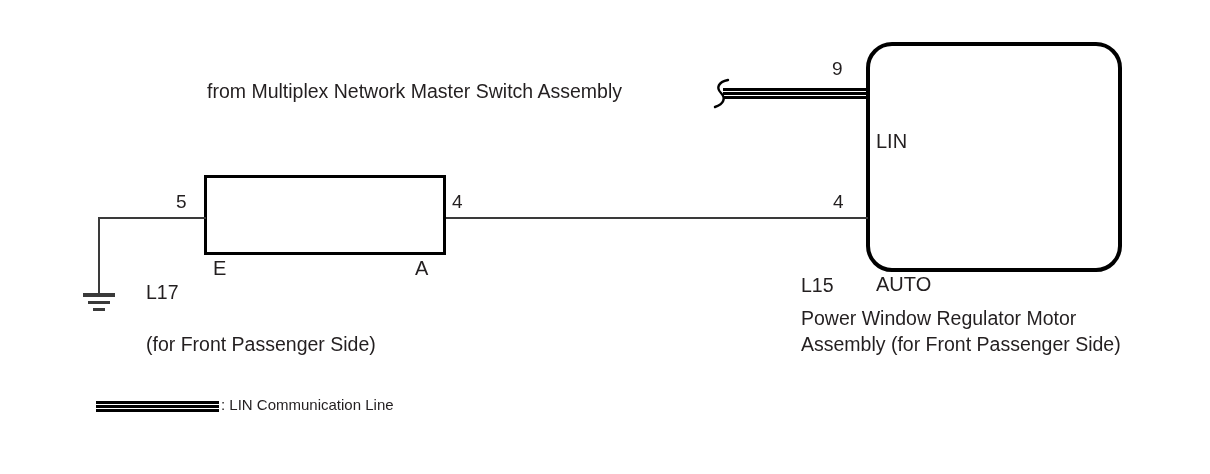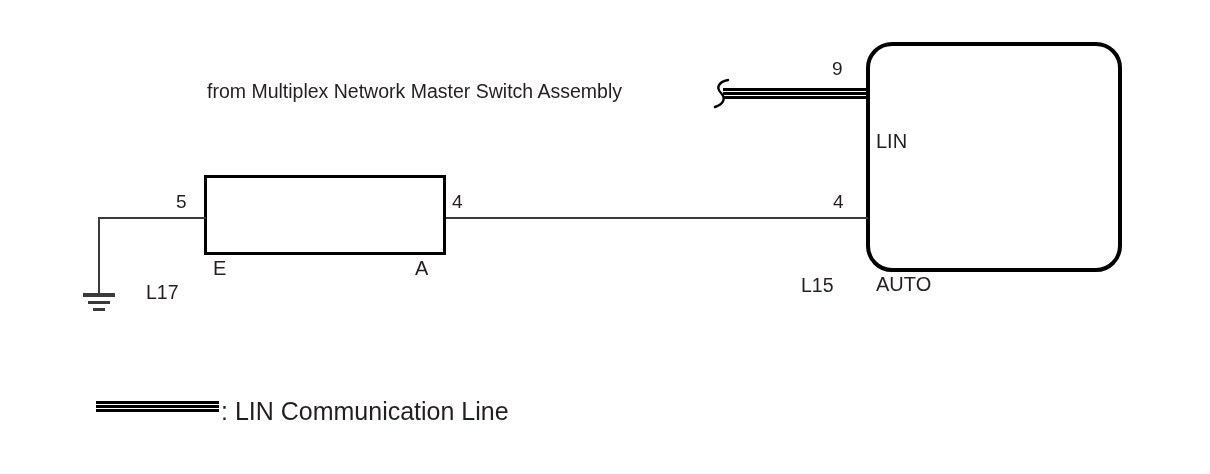--- a/index.html
+++ b/index.html
@@ -20,21 +20,21 @@
   
   .txt {
     position: absolute;
     white-space: pre;
     line-height: 1.22;
     color: #231f20;
   }
   .t-body   { font-size: 19.5px; }
   .t-pin    { font-size: 19px; }
   .t-term   { font-size: 20px; margin-top: 48px; }
-  .t-legend { font-size: 25px; }
+  .t-legend { font-size: 15px; }
 
   
   .wire-h {
     position: absolute;
     height: 2px;
     background: #3a3a3a;
   }
   .wire-v {
     position: absolute;
     width: 2px;
@@ -111,20 +111,22 @@
 
   <div class="txt t-term" style="left:876px; top:81px;">LIN</div>
 
   <div class="txt t-term" style="left:876px; top:224px;">AUTO</div>
 
   <div class="wire-h" style="left:446px; top:217px; width:422px;"></div>
 
   <div class="txt t-pin" style="left:833px; top:190px;">4</div>
 
   <div class="txt t-body" style="left:801px; top:274px;">L15</div>
+  <div class="txt t-body" style="left:801px; top:307px;">Power Window Regulator Motor</div>
+  <div class="txt t-body" style="left:801px; top:333px;">Assembly (for Front Passenger Side)</div>
 
   <div class="box-sharp" style="left:204px; top:175px; width:242px; height:80px;"></div>
 
   <div class="txt t-term" style="left:213px; top:208px;">E</div>
 
   <div class="txt t-term" style="left:415px; top:208px;">A</div>
 
   <div class="txt t-pin" style="left:176px; top:190px;">5</div>
 
   <div class="txt t-pin" style="left:452px; top:190px;">4</div>
@@ -132,20 +134,21 @@
   <div class="wire-h" style="left:98px; top:217px; width:108px;"></div>
   <div class="wire-v" style="left:98px; top:217px; height:78px;"></div>
 
   <div>
     <div class="gnd-bar" style="left:83px;  top:293px; width:32px; height:4px;"></div>
     <div class="gnd-bar" style="left:88px;  top:301px; width:22px; height:3px;"></div>
     <div class="gnd-bar" style="left:93px;  top:308px; width:12px; height:3px;"></div>
   </div>
 
   <div class="txt t-body" style="left:146px; top:281px;">L17</div>
+  <div class="txt t-body" style="left:146px; top:333px;">(for Front Passenger Side)</div>
 
   <div class="lin-bus" style="left:96px; top:401px; width:123px;">
     <i class="b1"></i>
       <i class="b2"></i>
       <i class="b3"></i>
   </div>
 
   <div class="txt t-legend" style="left:221px; top:396px;">: LIN Communication Line</div>
 
 </div>

